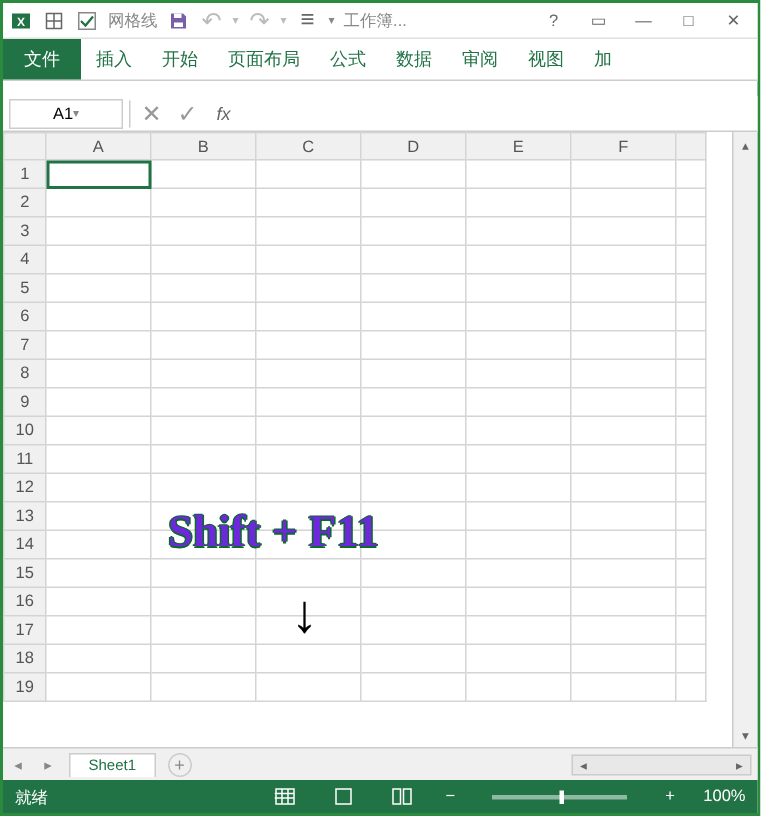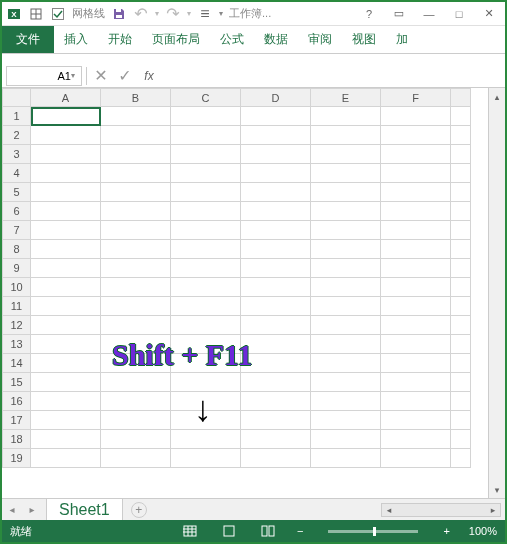--- a/index.html
+++ b/index.html
@@ -10,21 +10,21 @@
   .title-icon { width: 16px; height: 16px; display: flex; align-items: center; justify-content: center; }
   .title-txt { font-size: 11px; color: #888; flex: 0 0 auto; }
   .title-spacer { flex: 1; }
   .winbtn { width: 24px; height: 20px; display: flex; align-items: center; justify-content: center; color: #666; font-size: 11px; }
 
   .ribbon-tabs { height: 28px; display: flex; align-items: stretch; background: #fff; border-bottom: 1px solid #ccc; }
   .ribbon-tab { padding: 0 10px; font-size: 12px; color: #217346; display: flex; align-items: center; cursor: pointer; }
   .ribbon-tab.file { background: #217346; color: #fff; font-weight: normal; padding: 0 14px; }
 
   .formula-row { height: 24px; display: flex; align-items: center; border-bottom: 1px solid #ccc; background: #fff; padding: 2px 4px; gap: 4px; }
-  .namebox { width: 76px; height: 20px; border: 1px solid #ccc; font-size: 11px; padding: 0 6px; display: flex; align-items: center; justify-content: flex-end; }
+  .namebox { width: 76px; height: 20px; border: 1px solid #ccc; font-size: 11px; padding: 0 6px; display: flex; align-items: center; justify-content: center; }
   .fx-btn { width: 20px; height: 20px; display: flex; align-items: center; justify-content: center; color: #999; }
   .fx-label { font-style: italic; font-size: 12px; color: #666; }
   .formula-input { flex: 1; height: 20px; border: none; font-size: 11px; padding: 0 4px; }
 
   .sheet-area { flex: 1; display: flex; position: relative; overflow: hidden; }
   .grid-wrap { flex: 1; overflow: hidden; position: relative; }
   table.grid { border-collapse: collapse; table-layout: fixed; }
   table.grid th, table.grid td { border: 1px solid #d4d4d4; font-size: 11px; text-align: center; background: #fff; }
   table.grid th { background: #f0f0f0; color: #555; font-weight: normal; }
   .corner { width: 28px; height: 18px; background: #f0f0f0; }
@@ -35,21 +35,21 @@
 
   .vscroll { width: 17px; background: #f0f0f0; border-left: 1px solid #ccc; display: flex; flex-direction: column; }
   .scroll-btn { height: 17px; display: flex; align-items: center; justify-content: center; color: #666; font-size: 9px; }
   .scroll-track { flex: 1; }
 
   .overlay-txt { position: absolute; left: 110px; top: 250px; font-family: "Times New Roman", serif; font-size: 30px; font-weight: bold; color: #6d28d9; text-shadow: 1px 0 #0a6a2a, -1px 0 #0a6a2a, 0 1px #0a6a2a, 0 -1px #0a6a2a; pointer-events: none; }
   .overlay-arrow { position: absolute; left: 192px; top: 300px; font-size: 36px; font-weight: bold; color: #000; pointer-events: none; }
 
   .sheet-tabs { height: 22px; display: flex; align-items: center; border-top: 1px solid #ccc; background: #f0f0f0; padding: 0; }
   .tab-nav { width: 20px; height: 22px; display: flex; align-items: center; justify-content: center; color: #888; font-size: 10px; }
-  .sheet-tab { background: #fff; border: 1px solid #ccc; border-bottom: none; padding: 2px 12px; font-size: 16px; color: #217346; margin-left: 4px; }
+  .sheet-tab { background: #fff; border: 1px solid #ccc; border-bottom: none; padding: 2px 12px; font-size: 10px; color: #217346; margin-left: 4px; }
   .add-sheet { width: 22px; height: 22px; display: flex; align-items: center; justify-content: center; color: #888; border: 1px solid #ccc; border-radius: 50%; margin-left: 8px; font-size: 12px; width: 16px; height: 16px; }
   .tab-spacer { flex: 1; }
   .hscroll { width: 120px; height: 14px; background: #e8e8e8; border: 1px solid #ccc; margin-right: 4px; display: flex; }
   .hscroll .scroll-btn { width: 14px; height: 12px; }
 
   .statusbar { height: 22px; background: #217346; color: #fff; display: flex; align-items: center; padding: 0 8px; font-size: 11px; gap: 19px; }
   .status-left { flex: 0 0 auto; }
   .status-spacer { flex: 1; }
   .view-btn { width: 20px; height: 16px; display: flex; align-items: center; justify-content: center; }
   .zoom-slider { width: 90px; height: 3px; background: rgba(255,255,255,0.5); position: relative; margin: 0 6px; }

